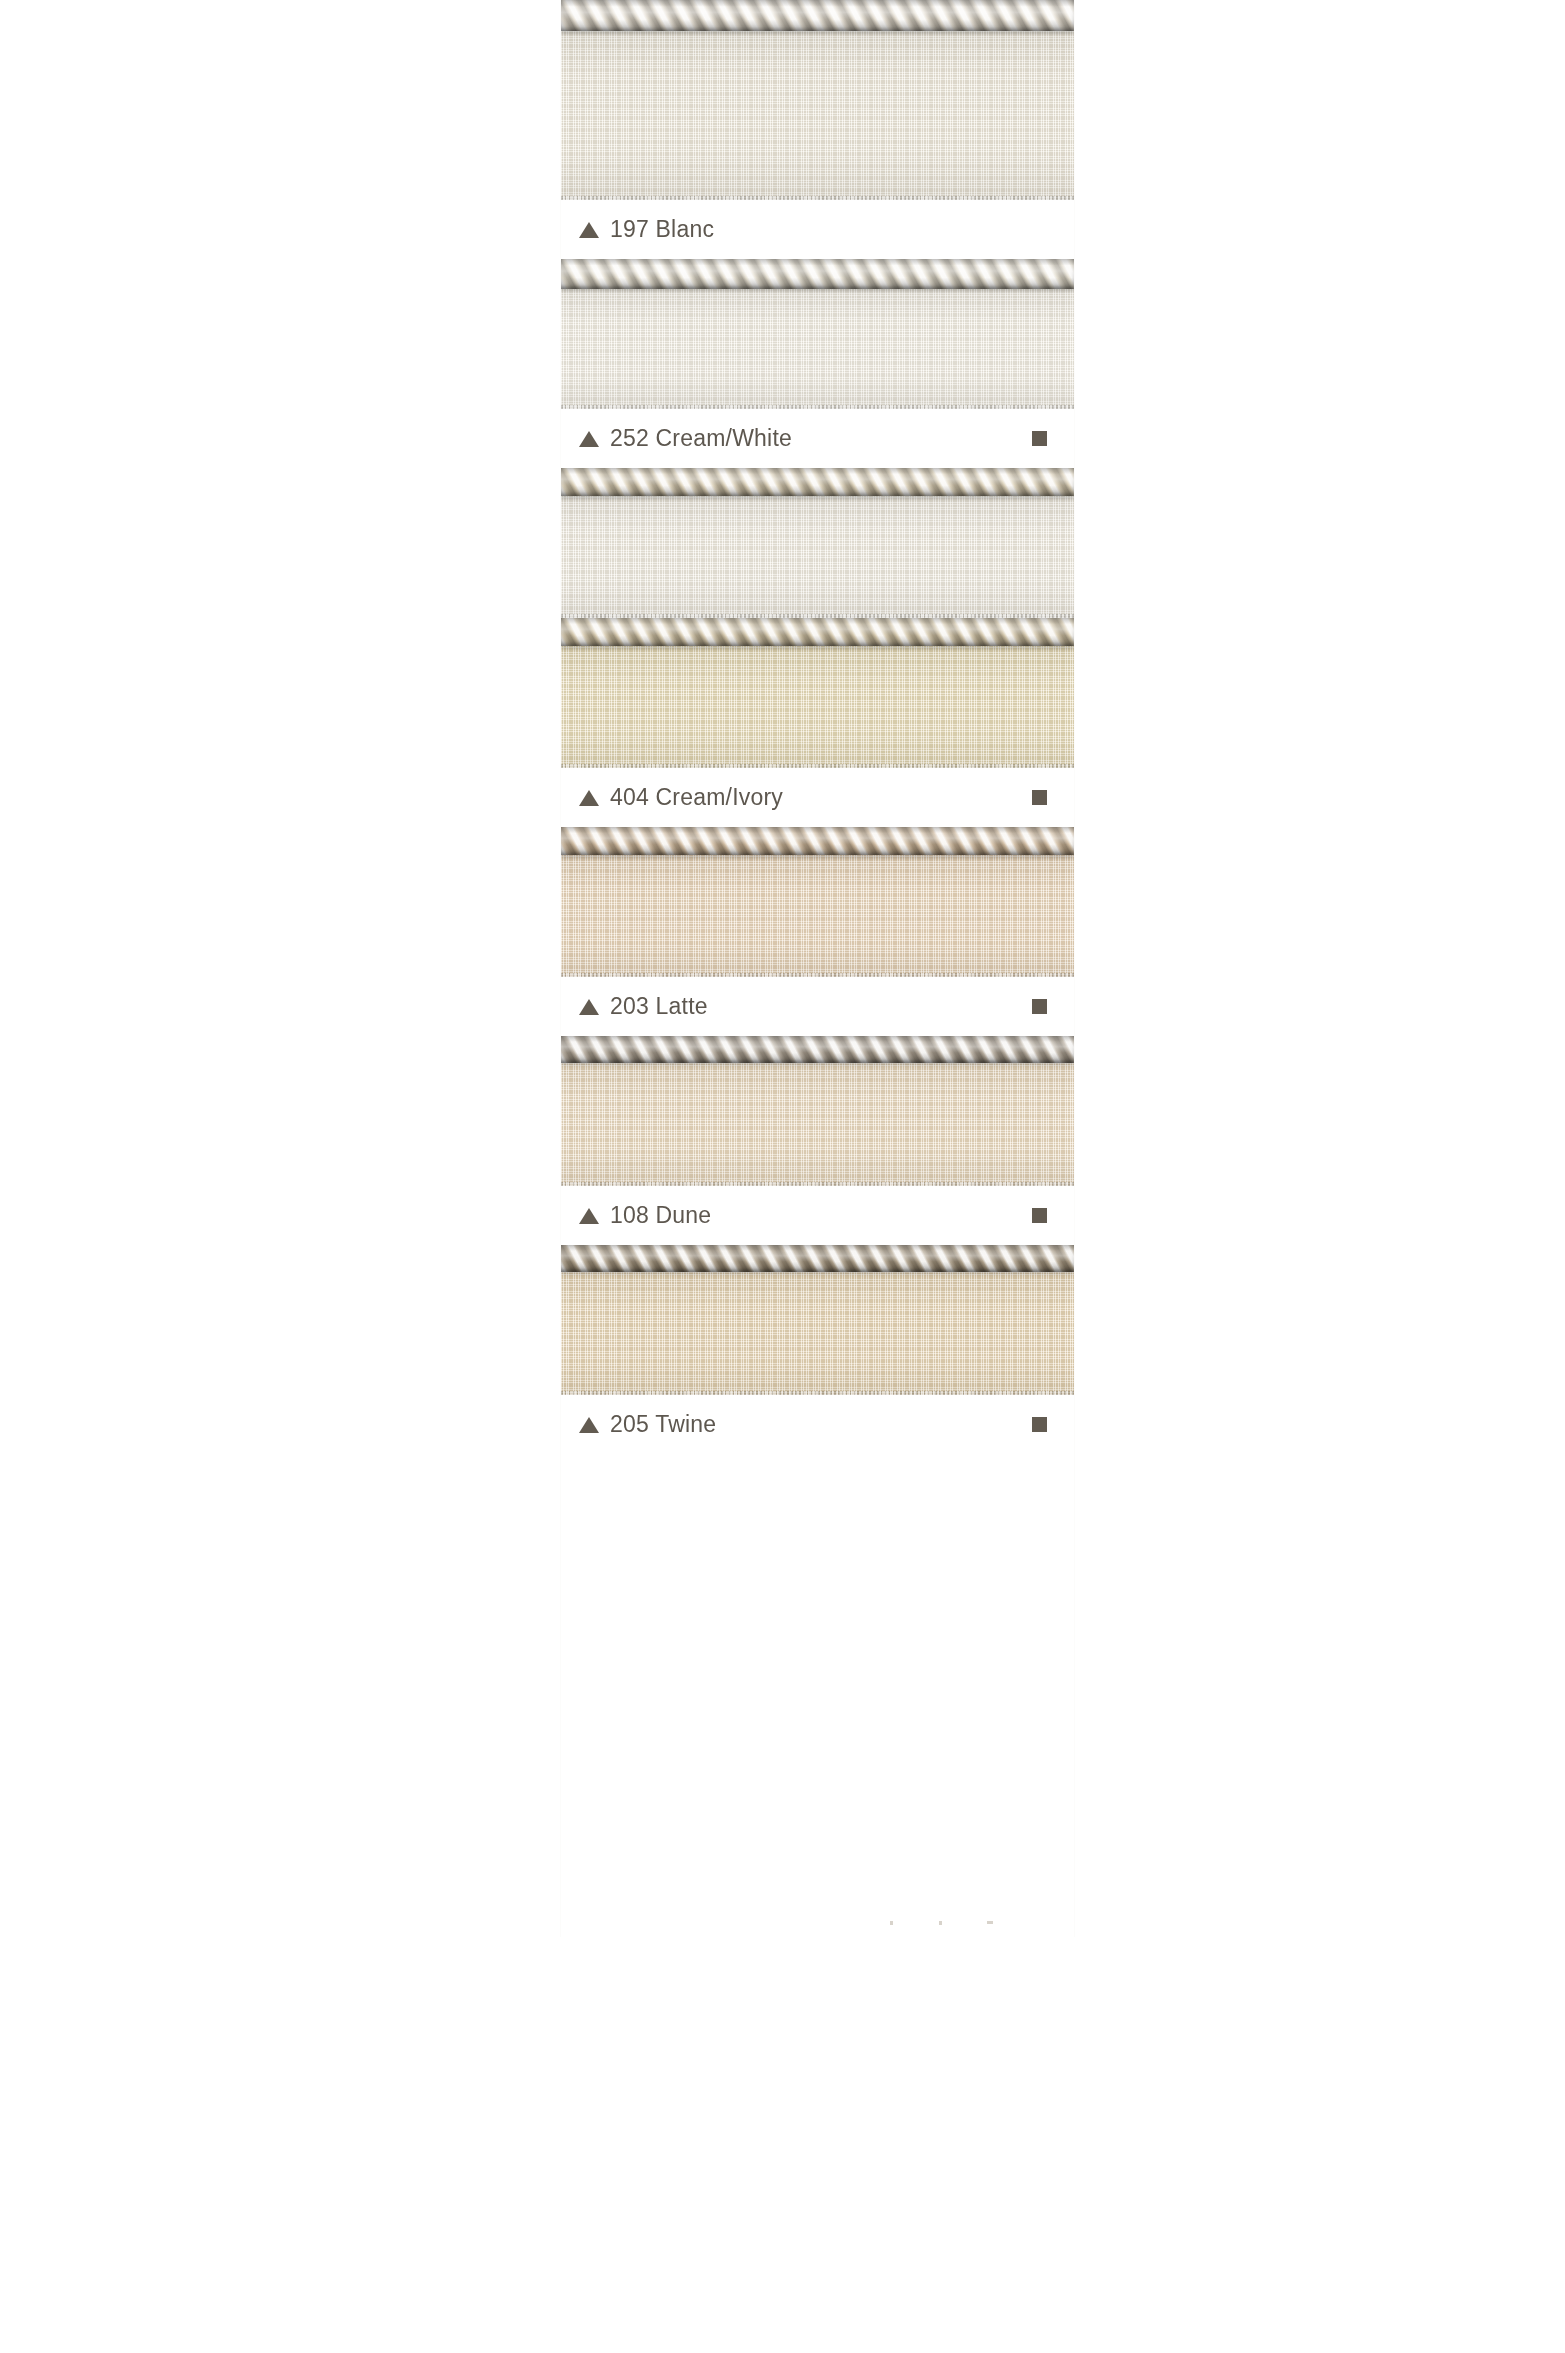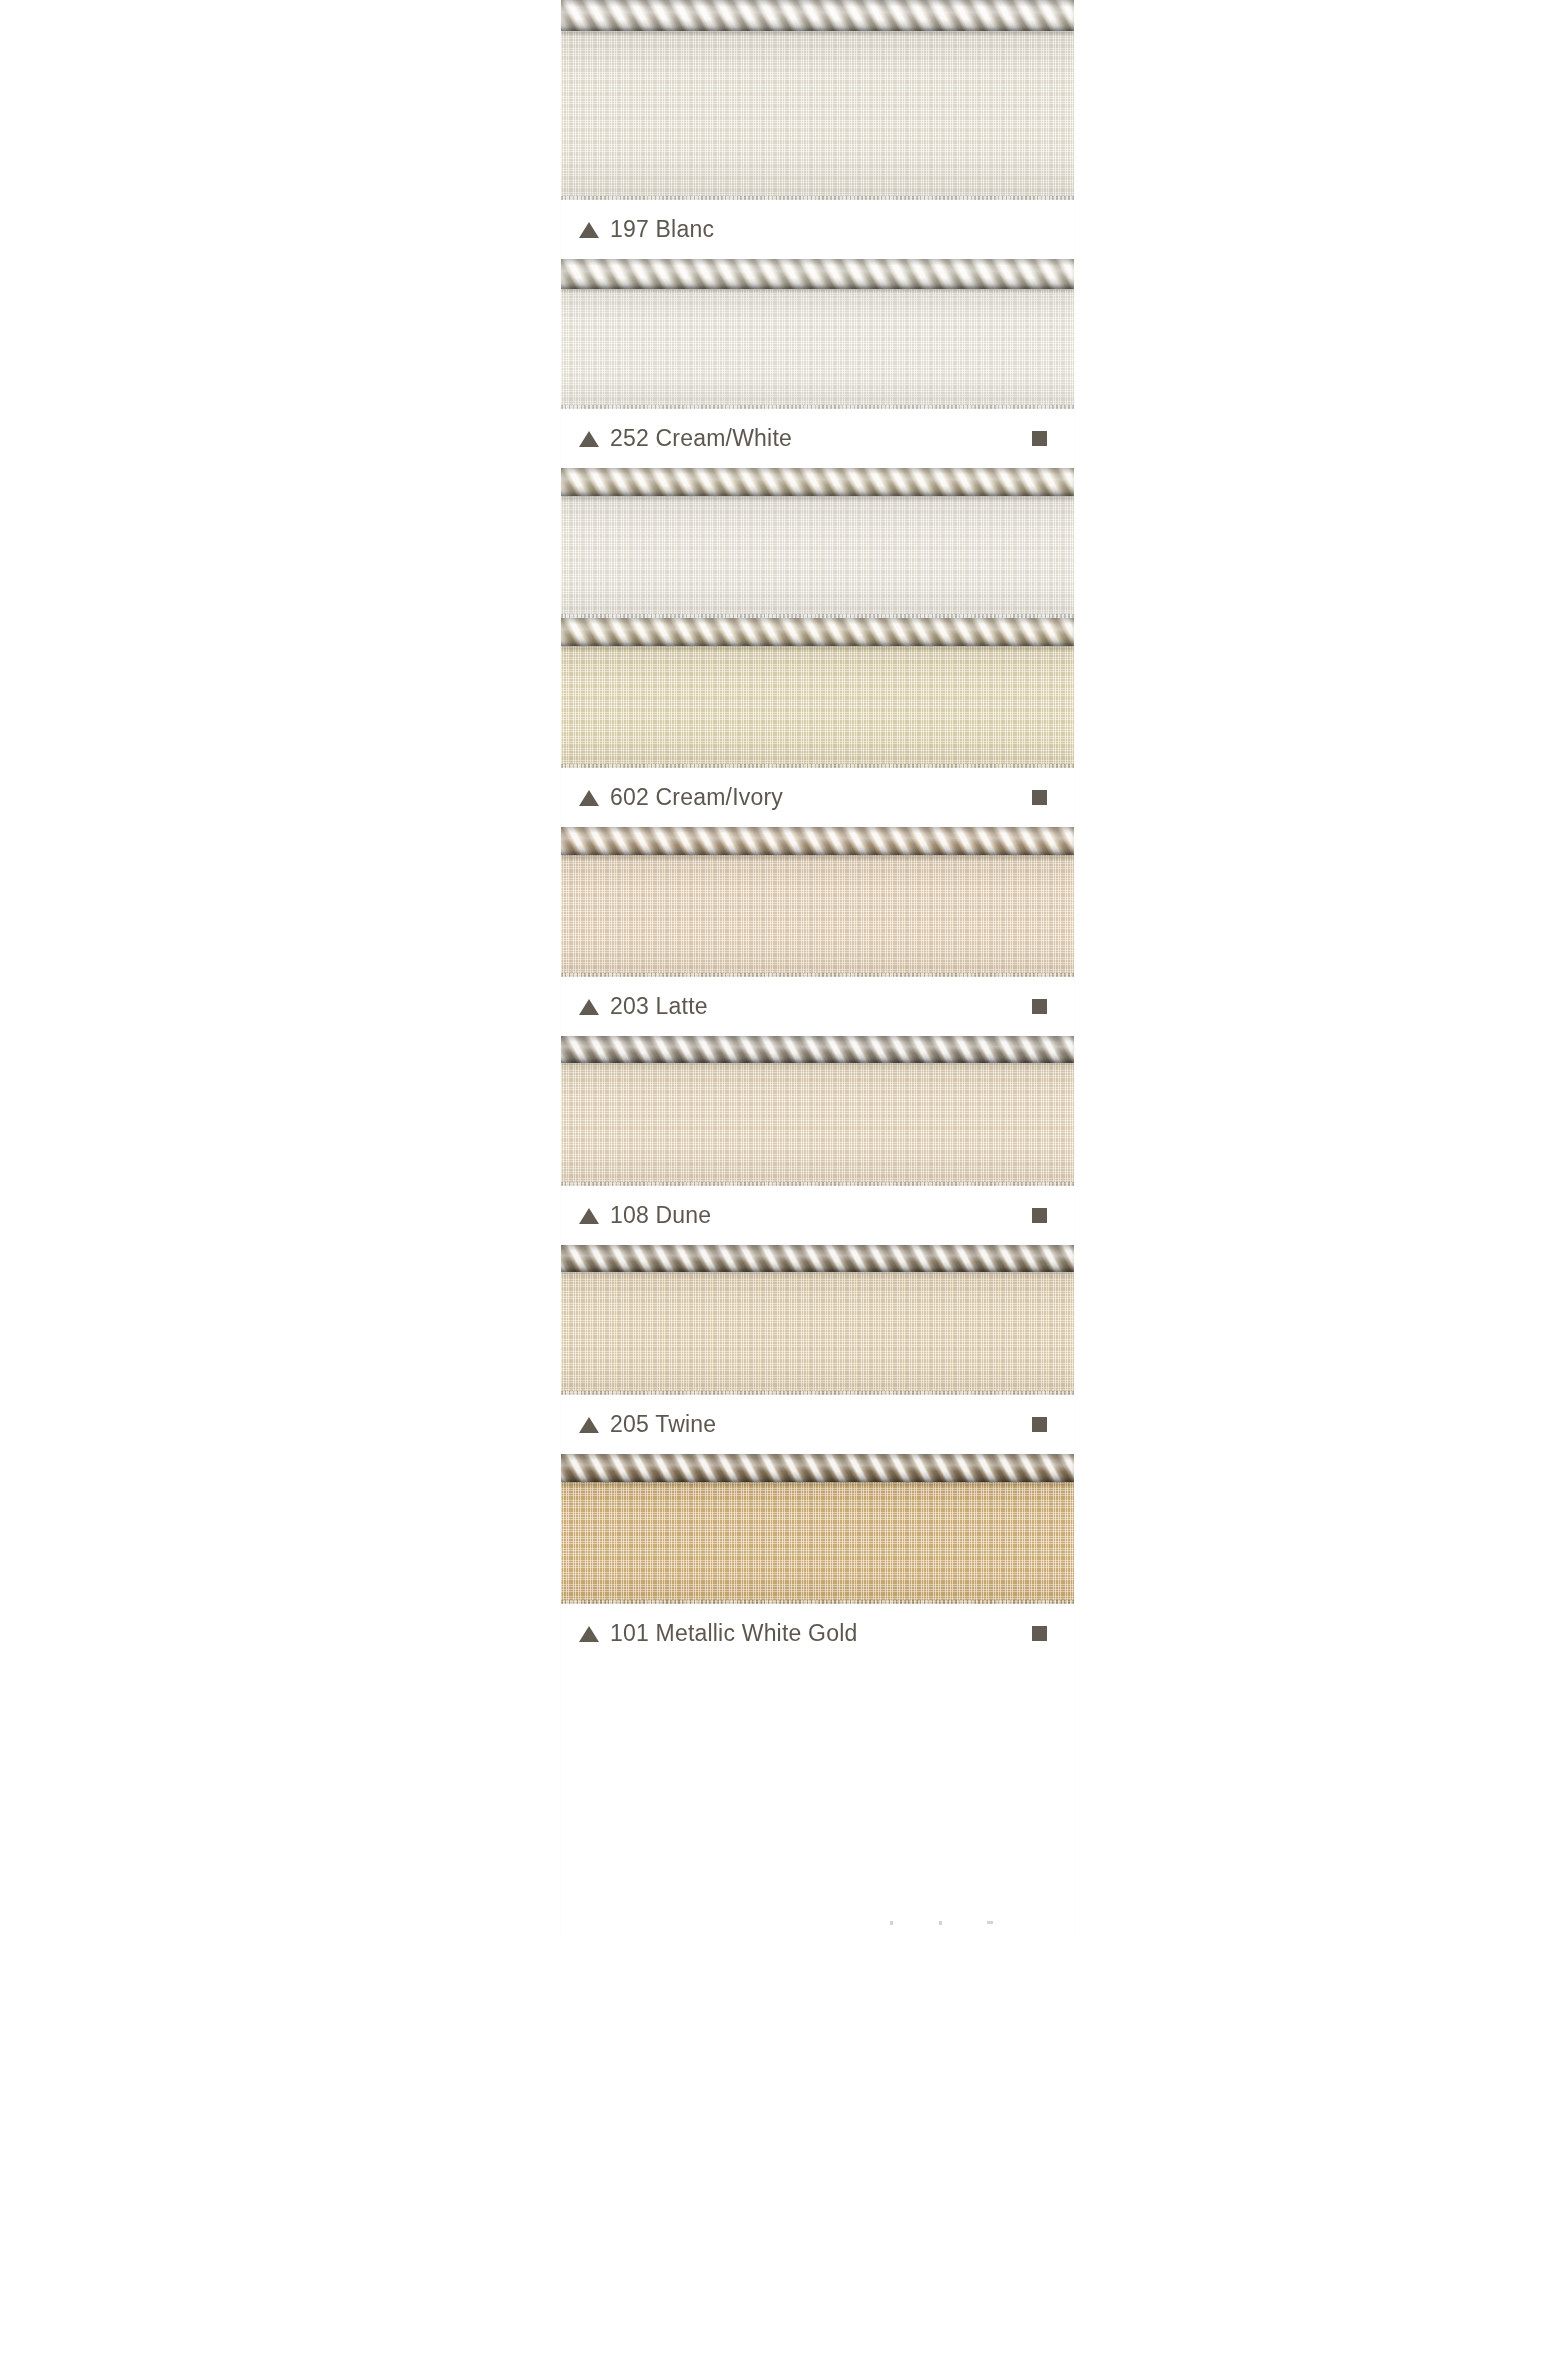--- a/index.html
+++ b/index.html
@@ -228,21 +228,21 @@
       <div class="swatch-entry">
         <div class="sample" style="height: 150px;">
           <div class="tape" style="top: 28px; background-color: rgb(236, 223, 185);">
             <div class="selvedge"></div>
           </div>
           <div class="cord" style="height: 28px; background-color: rgb(207, 192, 160);"></div>
           <div class="cord-shadow" style="top: 27px;"></div>
         </div>
         <div class="caption">
           <span class="tri-icon"></span>
-          <span class="caption-label">602 Cream/Ivory</span>
+          <span class="caption-label">404 Cream/Ivory</span>
           <span class="sq-icon"></span>
         </div>
       </div>
       <div class="swatch-entry">
         <div class="sample" style="height: 150px;">
           <div class="tape" style="top: 28px; background-color: rgb(238, 217, 187);">
             <div class="selvedge"></div>
           </div>
           <div class="cord" style="height: 28px; background-color: rgb(203, 179, 148);"></div>
           <div class="cord-shadow" style="top: 27px;"></div>
@@ -271,34 +271,20 @@
         <div class="sample" style="height: 150px;">
           <div class="tape" style="top: 27px; background-color: rgb(236, 217, 182);">
             <div class="selvedge"></div>
           </div>
           <div class="cord" style="height: 27px; background-color: rgb(163, 147, 122);"></div>
           <div class="cord-shadow" style="top: 25px;"></div>
         </div>
         <div class="caption">
           <span class="tri-icon"></span>
           <span class="caption-label">205 Twine</span>
-          <span class="sq-icon"></span>
-        </div>
-      </div>
-      <div class="swatch-entry">
-        <div class="sample" style="height: 150px;">
-          <div class="tape" style="top: 28px; background-color: rgb(221, 185, 125);">
-            <div class="selvedge"></div>
-          </div>
-          <div class="cord" style="height: 28px; background-color: rgb(157, 135, 104);"></div>
-          <div class="cord-shadow" style="top: 27px;"></div>
-        </div>
-        <div class="caption">
-          <span class="tri-icon"></span>
-          <span class="caption-label">101 Metallic White Gold</span>
           <span class="sq-icon"></span>
         </div>
       </div>
     </div>
 
   <div id="page-foot">
       <div class="speck" style="left: 329px; top: 56px; width: 3.1px; height: 3.9px;"></div>
       <div class="speck" style="left: 378px; top: 56px; width: 3.1px; height: 3.9px;"></div>
       <div class="speck" style="left: 426px; top: 56px; width: 5.5px; height: 3.1px;"></div>
     </div>

